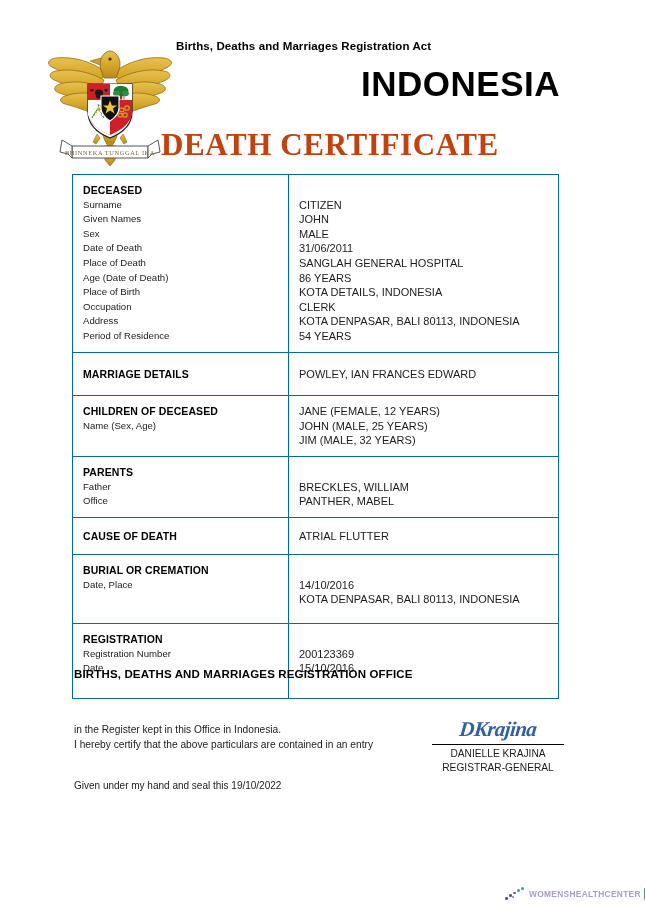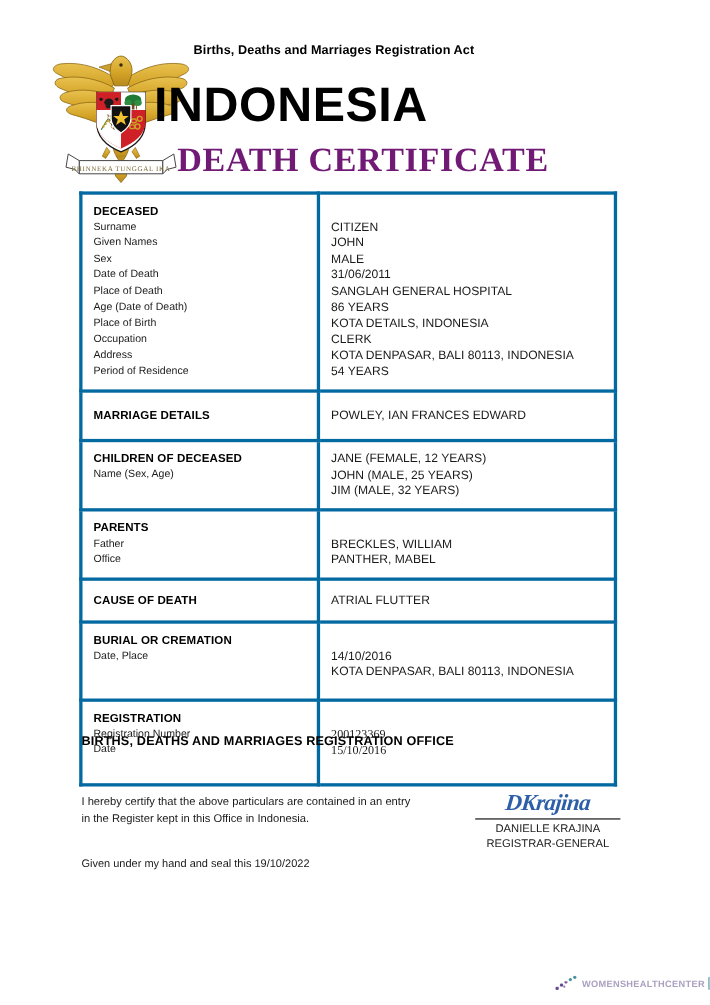--- a/index.html
+++ b/index.html
@@ -38,54 +38,54 @@
     width: 420px;
     font-size: 11.5px;
     font-weight: bold;
     letter-spacing: 0.1px;
     color: #000;
     text-align: left;
   }
   .header-country {
     position: absolute;
     left: 140px;
-    top: 76px;
+    top: 64px;
     width: 420px;
-    font-size: 44px;
+    font-size: 35px;
     font-weight: bold;
     letter-spacing: 0.5px;
     color: #000;
-    text-align: left;
+    text-align: right;
     line-height: 40px;
   }
   .header-doctype {
     position: absolute;
     left: 100px;
     top: 126px;
     width: 460px;
     font-family: "Liberation Serif", serif;
     font-size: 31px;
     font-weight: bold;
     letter-spacing: 0.6px;
-    color: #701a75;
+    color: #c2410c;
     text-align: center;
     line-height: 38px;
   }
 
   
   .cert-table {
     position: absolute;
     left: 72px;
     top: 174px;
     width: 486px;
     border-collapse: collapse;
     table-layout: fixed;
   }
   .cert-table td {
-    border: 3px solid #0369a1;
+    border: 1px solid #0369a1;
     vertical-align: top;
     padding: 0;
   }
   .col-label { width: 216px; }
   .col-value { width: 270px; }
 
   .cell-inner {
     padding: 8px 0 8px 10px;
   }
   .cell-inner-val {
@@ -460,36 +460,36 @@
 
     <tr>
       <td>
         <div class="cell-inner" style="padding-bottom:22px;">
           <div class="sec-title">REGISTRATION</div>
           <div class="sec-sub">Registration Number</div>
           <div class="sec-sub">Date</div>
         </div>
       </td>
       <td>
-        <div class="cell-inner-val" style="padding-bottom:22px;font-family:Liberation Serif, serif;">
+        <div class="cell-inner-val" style="padding-bottom:22px;">
           <div class="spacer-line"></div>
           <div class="val-line">200123369</div>
           <div class="val-line">15/10/2016</div>
         </div>
       </td>
     </tr>
 
   </tbody>
 </table>
 
 <div class="office-heading">BIRTHS, DEATHS AND MARRIAGES REGISTRATION OFFICE</div>
 
 <div class="certify-text">
+  <div>in the Register kept in this Office in Indonesia.</div>
   <div>I hereby certify that the above particulars are contained in an entry</div>
-  <div>in the Register kept in this Office in Indonesia.</div>
 </div>
 
 <div class="given-text">Given under my hand and seal this 19/10/2022</div>
 
 <div class="sign-block">
   <div class="signature">DKrajina</div>
   <div class="sign-rule"></div>
   <div class="sign-name">DANIELLE KRAJINA</div>
   <div class="sign-role">REGISTRAR-GENERAL</div>
 </div>

